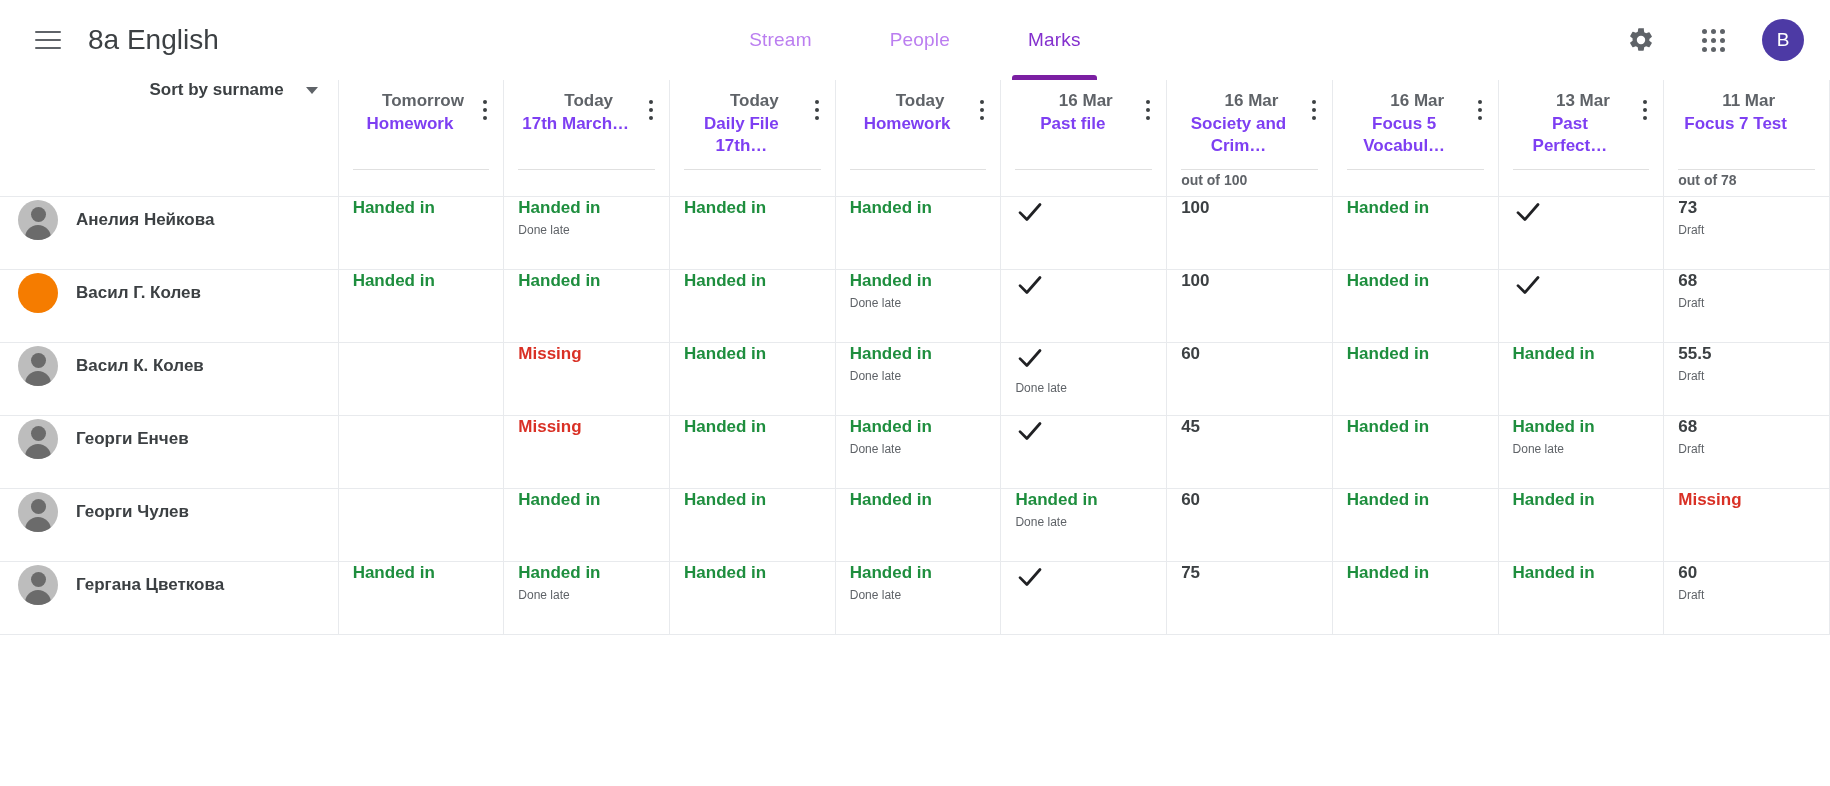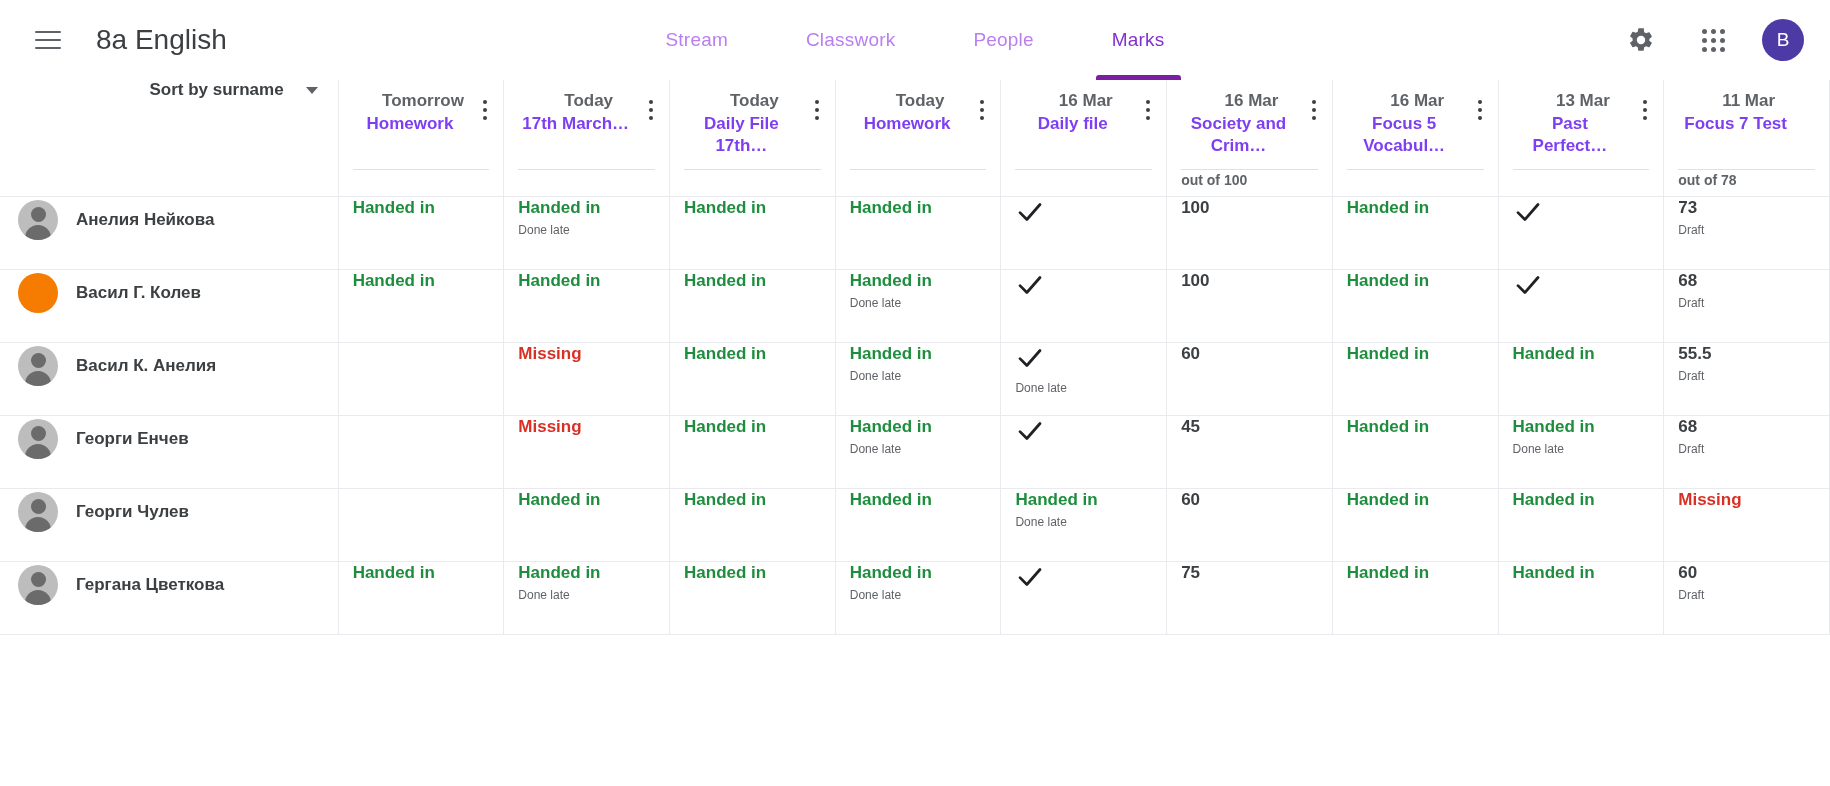--- a/index.html
+++ b/index.html
@@ -12,21 +12,20 @@
   }
   .app { width: 1830px; height: 786px; display: flex; flex-direction: column; }
 
   
   .header {
     height: 80px; min-height: 80px;
     display: flex; align-items: center;
     padding: 16px 26px;
     background: #fff;
     position: relative;
-    gap: 8px;
   }
   .hamburger {
     width: 44px; height: 44px;
     display: flex; flex-direction: column; justify-content: center; align-items: center;
     gap: 6px; cursor: pointer; border-radius: 50%;
   }
   .hamburger span { display:block; width: 26px; height: 2px; background: #5f6368; border-radius: 2px; }
   .class-title {
     font-size: 28px; color: #3c4043; margin-left: 18px;
     white-space: nowrap; font-weight: 400;
@@ -171,21 +170,20 @@
     <div class="hamburger">
       <span></span>
       <span></span>
       <span></span>
     </div>
 
     <div class="class-title">8a English</div>
 
     <div class="nav-tabs">
       <div class="nav-tab">Stream</div>
-      <div class="nav-tab">Classwork</div>
       <div class="nav-tab">People</div>
       <div class="nav-tab active">Marks</div>
     </div>
 
     <div class="header-right">
       <div class="icon-btn">
         <svg width="28" height="28" viewBox="0 0 24 24" fill="#5f6368" aria-hidden="true">
           <path d="M19.14 12.94c.04-.3.06-.61.06-.94s-.02-.64-.07-.94l2.03-1.58a.49.49 0 0 0 .12-.61l-1.92-3.32a.49.49 0 0 0-.59-.22l-2.39.96a7.03 7.03 0 0 0-1.62-.94l-.36-2.54A.48.48 0 0 0 13.9 2h-3.84a.48.48 0 0 0-.47.41L9.23 4.95c-.59.24-1.13.56-1.62.94l-2.39-.96a.49.49 0 0 0-.59.22L2.71 8.47a.48.48 0 0 0 .12.61l2.03 1.58c-.05.3-.09.63-.09.94s.02.64.07.94l-2.03 1.58a.49.49 0 0 0-.12.61l1.92 3.32c.12.22.37.29.59.22l2.39-.96c.5.38 1.03.7 1.62.94l.36 2.54c.05.24.24.41.48.41h3.84c.24 0 .44-.17.47-.41l.36-2.54c.59-.24 1.13-.56 1.62-.94l2.39.96c.22.08.47 0 .59-.22l1.92-3.32a.49.49 0 0 0-.12-.61l-2.01-1.58zM12 15.6A3.6 3.6 0 1 1 12 8.4a3.6 3.6 0 0 1 0 7.2z"></path>
         </svg>
       </div>
@@ -281,21 +279,21 @@
                   <i></i>
                   <i></i>
                   <i></i>
                 </div>
             </div>
           </th>
 
           <th>
             <div class="asg-head-inner">
               <div class="asg-due">16 Mar</div>
-              <div class="asg-title">Daily file</div>
+              <div class="asg-title">Past file</div>
               <div class="asg-rule"></div>
               <div class="asg-outof"></div>
               <div class="kebab">
                   <i></i>
                   <i></i>
                   <i></i>
                 </div>
             </div>
           </th>
 
@@ -429,21 +427,21 @@
               <div class="cell-sub">Draft</div>
             </td>
           </tr>
           <tr>
             <td class="name-cell">
               <div class="student">
                 <span class="avatar">
                   <span class="head"></span>
                   <span class="body"></span>
                 </span>
-                <span class="student-name">Васил К. Анелия</span>
+                <span class="student-name">Васил К. Колев</span>
               </div>
             </td>
             <td class="cell"></td>
             <td class="cell">
               <div class="cell-main missing">Missing</div>
             </td>
             <td class="cell">
               <div class="cell-main handed">Handed in</div>
             </td>
             <td class="cell">

